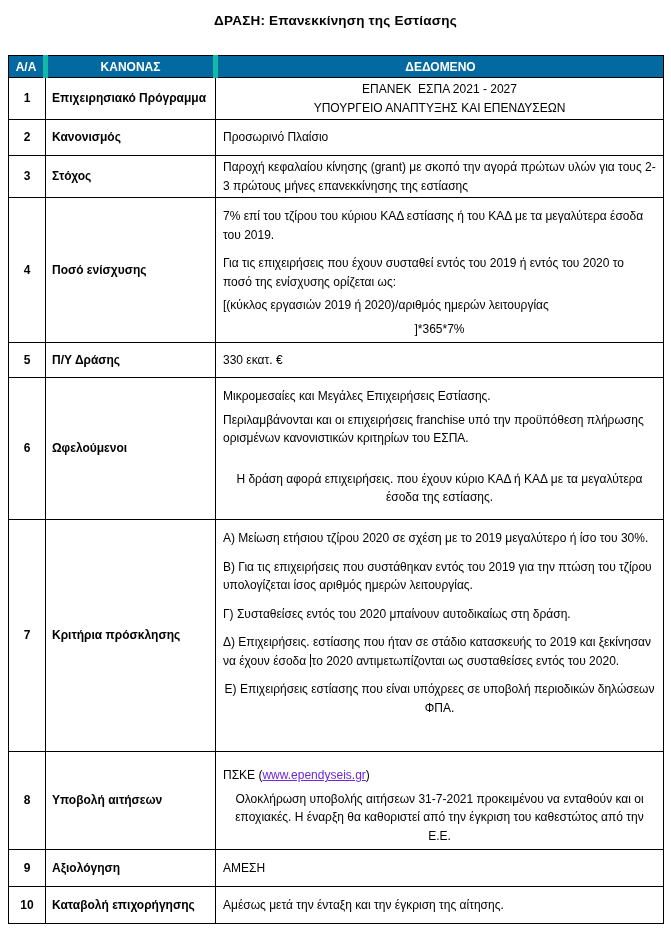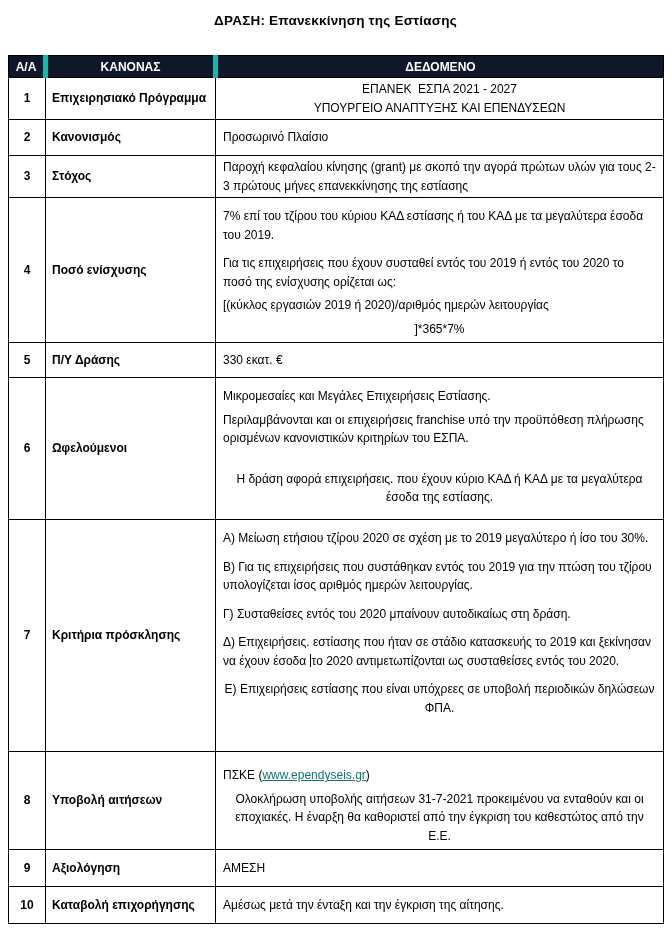--- a/index.html
+++ b/index.html
@@ -18,36 +18,36 @@
   table.rules {
     border-collapse: collapse; table-layout: fixed;
     width: 655px; margin: 27px 0 0 8px;
     font-size: 12px;
   }
   table.rules, td, th { border: 1px solid #000; }
   col.c1 { width: 37px; }
   col.c2 { width: 170px; }
   col.c3 { width: 448px; }
   th {
-    background: #0f172a; color: #fff;
+    background: #0369a1; color: #fff;
     font-size: 12px; font-weight: bold;
     height: 18px; padding: 1px 4px; text-align: center;
   }
   th + th { border-left: 5px solid #14b8a6; }
   td { padding: 2px 7px; line-height: 18.5px; vertical-align: middle; }
   td.num { text-align: center; font-weight: bold; }
   td.rule { font-weight: bold; padding-left: 6px; }
   td.data.vtop { vertical-align: top; padding-top: 4px; padding-bottom: 4px; }
   .center-lines { text-align: center; }
   .center-lines .line { white-space: pre; text-align: center; }
   .para { margin: 5px 0 10px 0; }
   .para.nogap { margin-bottom: 0; }
   .para.biggap { margin-bottom: 22px; }
   .para:last-child { margin-bottom: 0; text-align: center; }
-  a.link { color: #0f766e; text-decoration: underline; cursor: pointer; }
+  a.link { color: #6d28d9; text-decoration: underline; cursor: pointer; }
   .cursor-bar {
     display: inline-block; width: 1px; height: 13px;
     background: #000; vertical-align: -2px; margin-right: 1px;
   }
 </style>
 </head>
 <body>
 
 <div class="page">
 

